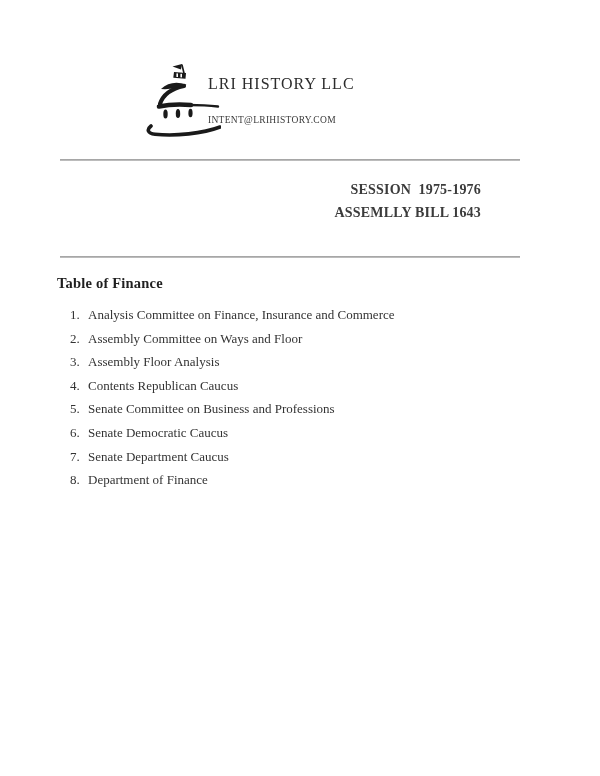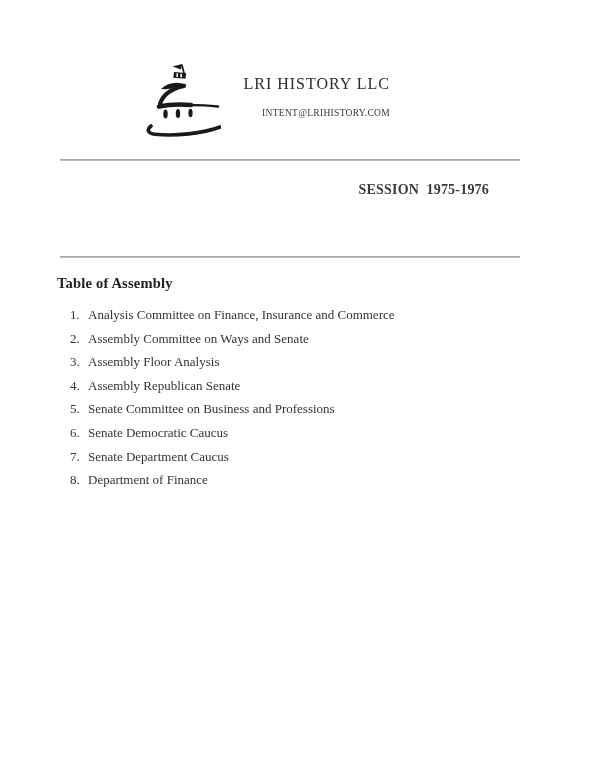--- a/index.html
+++ b/index.html
@@ -25,53 +25,53 @@
     width: 76px;
     height: 75px;
   }
 
   
   .company-block {
     position: absolute;
     left: 208px;
     top: 75px;
     width: 182px;
-    text-align: right;
+    text-align: left;
   }
   .company-name {
     font-size: 16px;
     letter-spacing: 1px;
     color: #2c2c2c;
     line-height: 17px;
     white-space: nowrap;
   }
   .company-sub {
     font-size: 9.5px;
     letter-spacing: 0.3px;
     color: #3a3a3a;
     line-height: 15px;
     white-space: nowrap;
   }
-  .company-sub.first { margin-top: 14px; }
+  .company-sub.first { margin-top: 21px; }
 
   
   .rule {
     position: absolute;
     left: 60px;
     width: 460px;
     height: 2px;
     background: linear-gradient(#9c9c9c, #c6c6c6);
   }
   .rule-top { top: 159px; }
   .rule-bottom { top: 256px; }
 
   
   .bill-info {
     position: absolute;
-    left: 60px;
+    left: 52px;
     top: 178px;
     width: 429px;
     text-align: right;
     font-weight: bold;
     font-size: 14px;
     color: #3b3b3b;
     letter-spacing: 0.2px;
   }
   .bill-line {
     line-height: 23px;
@@ -149,42 +149,43 @@
 
   <div class="company-block">
     <div class="company-name">LRI HISTORY LLC</div>
     <div class="company-sub first">INTENT@LRIHISTORY.COM</div>
   </div>
 
   <div class="rule rule-top"></div>
 
   <div class="bill-info">
     <div class="bill-line">SESSION  1975-1976</div>
+    <div class="bill-line">ASSEMLLY BILL 1643</div>
   </div>
 
   <div class="rule rule-bottom"></div>
 
-  <div class="toc-heading">Table of Assembly</div>
+  <div class="toc-heading">Table of Finance</div>
 
   <div class="toc-list">
     <div class="toc-row">
       <span class="toc-num">1.</span>
       <span class="toc-label">Analysis Committee on Finance, Insurance and Commerce</span>
     </div>
     <div class="toc-row">
       <span class="toc-num">2.</span>
-      <span class="toc-label">Assembly Committee on Ways and Senate</span>
+      <span class="toc-label">Assembly Committee on Ways and Floor</span>
     </div>
     <div class="toc-row">
       <span class="toc-num">3.</span>
       <span class="toc-label">Assembly Floor Analysis</span>
     </div>
     <div class="toc-row">
       <span class="toc-num">4.</span>
-      <span class="toc-label">Assembly Republican Senate</span>
+      <span class="toc-label">Contents Republican Caucus</span>
     </div>
     <div class="toc-row">
       <span class="toc-num">5.</span>
       <span class="toc-label">Senate Committee on Business and Professions</span>
     </div>
     <div class="toc-row">
       <span class="toc-num">6.</span>
       <span class="toc-label">Senate Democratic Caucus</span>
     </div>
     <div class="toc-row">

